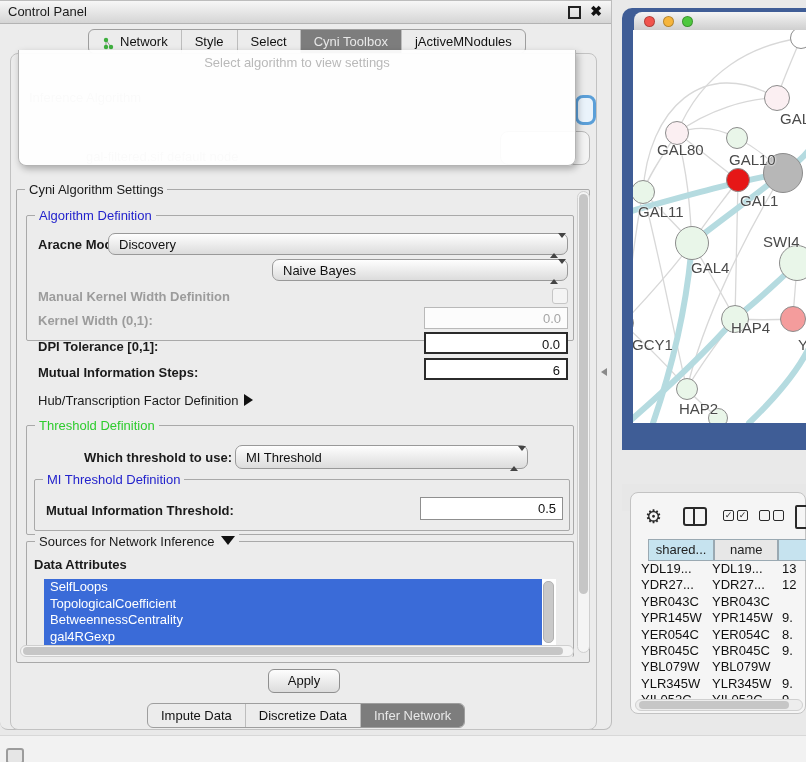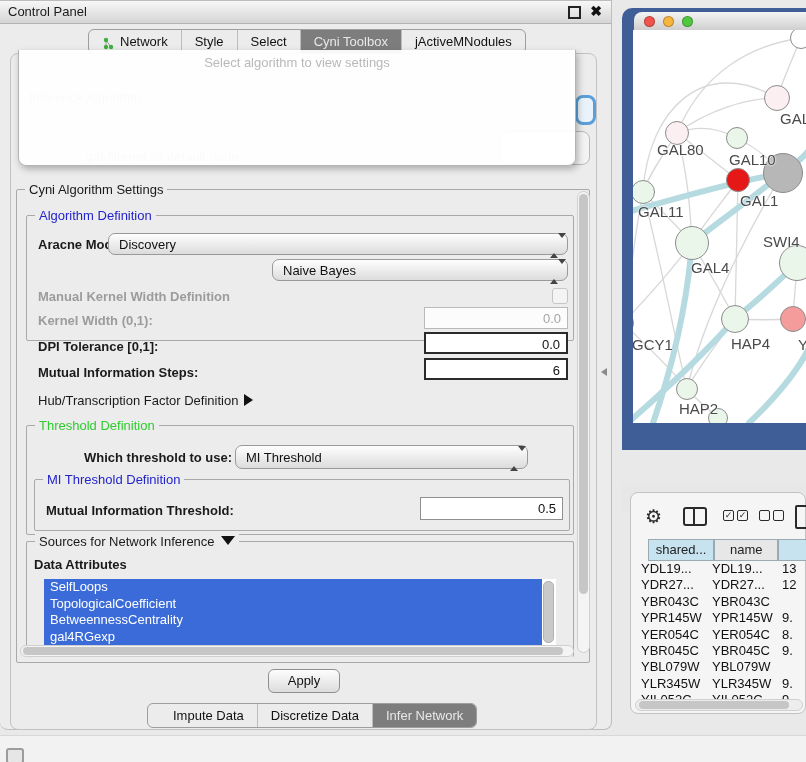--- a/index.html
+++ b/index.html
@@ -17,21 +17,21 @@
   .close-ic{position:absolute;right:9px;top:2px;font-size:14px;font-weight:bold;color:#111;cursor:default;}
 
   
   .tabstrip{position:absolute;display:flex;height:23px;border:1px solid #9e9e9e;border-radius:6px;
       overflow:hidden;background:#ececec;}
   .tabstrip .tab{padding:0 13px;line-height:22px;font-size:13px;color:#111;border-right:1px solid #bdbdbd;
       display:flex;align-items:center;gap:5px;white-space:nowrap;}
   .tabstrip .tab:last-child{border-right:none;}
   .tabstrip .tab.sel{background:#7d7d7d;color:#e8e8e8;}
   .tabs-top{left:88px;top:28px;}
-  .tabs-bottom{left:147px;top:702px;padding-left:12px;}
+  .tabs-bottom{left:147px;top:702px;}
 
   .pane{position:absolute;left:10px;top:52px;width:587px;height:677px;border:1px solid #c2c2c2;
       border-radius:8px;background:#ececec;box-sizing:border-box;}
 
   
   .ghost-text{position:absolute;color:#8f8f8f;opacity:0.75;}
   .ghost-combo-blue{position:absolute;left:575px;top:94px;width:15px;height:24px;border:3px solid #5b9fd8;
       border-radius:8px;background:#eaf3fb;}
   .ghost-box{position:absolute;left:500px;top:130px;width:88px;height:32px;border:1px solid #b9b9b9;
       border-radius:8px;background:#f3f3f3;}
@@ -326,21 +326,21 @@
         <div class="node" style="left: 43px; top: 348px; height: 22px; width: 22px; background: rgb(233, 246, 233);"></div>
         <div class="node" style="left: -21px; top: 282px; height: 22px; width: 22px; background: rgb(233, 246, 233);"></div>
         <div class="node" style="left: 75px; top: 378px; height: 20px; width: 20px; background: rgb(233, 246, 233);"></div>
         <div class="nlabel" style="left: 24px; top: 111px;">GAL80</div>
         <div class="nlabel" style="left: 147px; top: 80px;">GAL</div>
         <div class="nlabel" style="left: 96px; top: 121px;">GAL10</div>
         <div class="nlabel" style="left: 107px; top: 162px;">GAL1</div>
         <div class="nlabel" style="left: 5px; top: 173px;">GAL11</div>
         <div class="nlabel" style="left: 58px; top: 229px;">GAL4</div>
         <div class="nlabel" style="left: 130px; top: 203px;">SWI4</div>
-        <div class="nlabel" style="left: 98px; top: 305px;">HAP4</div>
+        <div class="nlabel" style="left: 98px; top: 289px;">HAP4</div>
         <div class="nlabel" style="left: 165px; top: 306px;">Y</div>
         <div class="nlabel" style="left: 46px; top: 370px;">HAP2</div>
         <div class="nlabel" style="left: -1px; top: 306px;">GCY1</div>
       </div>
   </div>
 
   <div class="tp-title">
     <span>Table Panel</span>
   </div>
   <div class="tcard">

